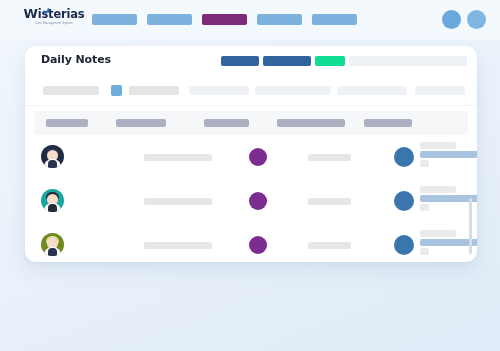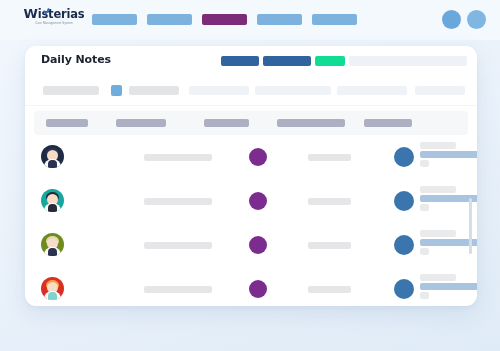--- a/index.html
+++ b/index.html
@@ -104,21 +104,21 @@
     background: #6aa8db;
   }
   .av-top.b { background: #7fb6e2; }
 
   
   .card {
     position: absolute;
     left: 25px;
     top: 46px;
     width: 452px;
-    height: 260px;
+    height: 216px;
     background: #ffffff;
     border-radius: 11px;
     box-shadow: 0 8px 22px rgba(90, 125, 170, 0.13), 0 2px 5px rgba(90,125,170,0.07);
     overflow: hidden;
   }
 
   .card-header {
     position: relative;
     height: 31px;
     display: flex;

